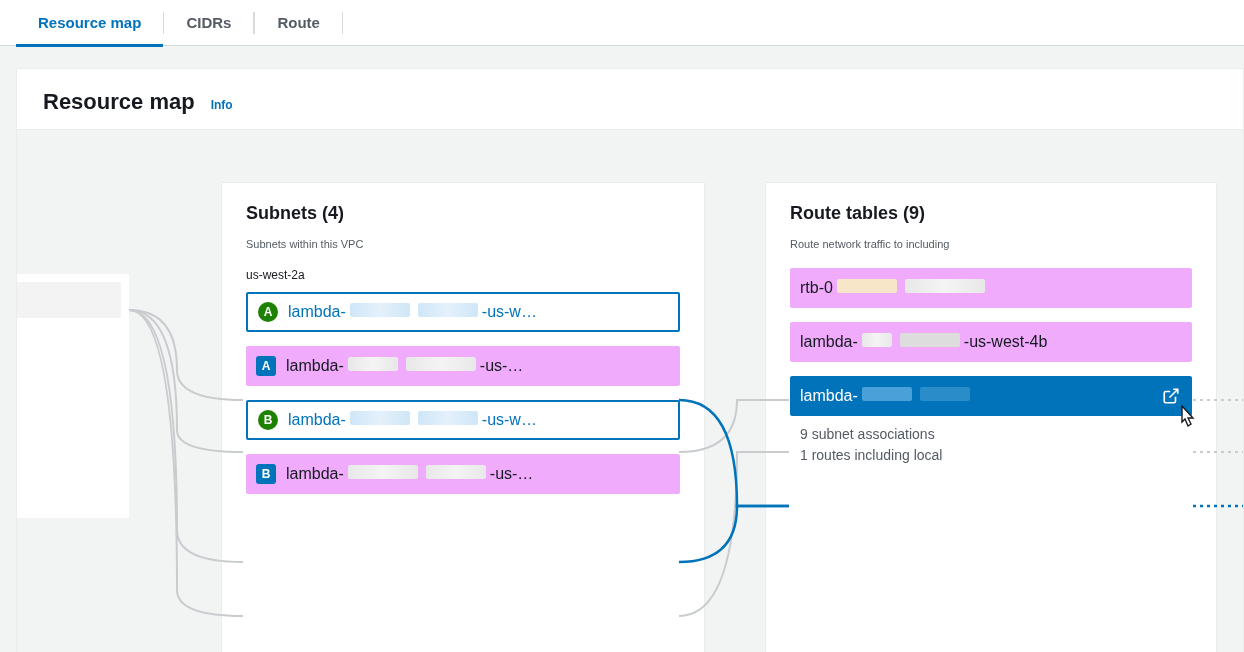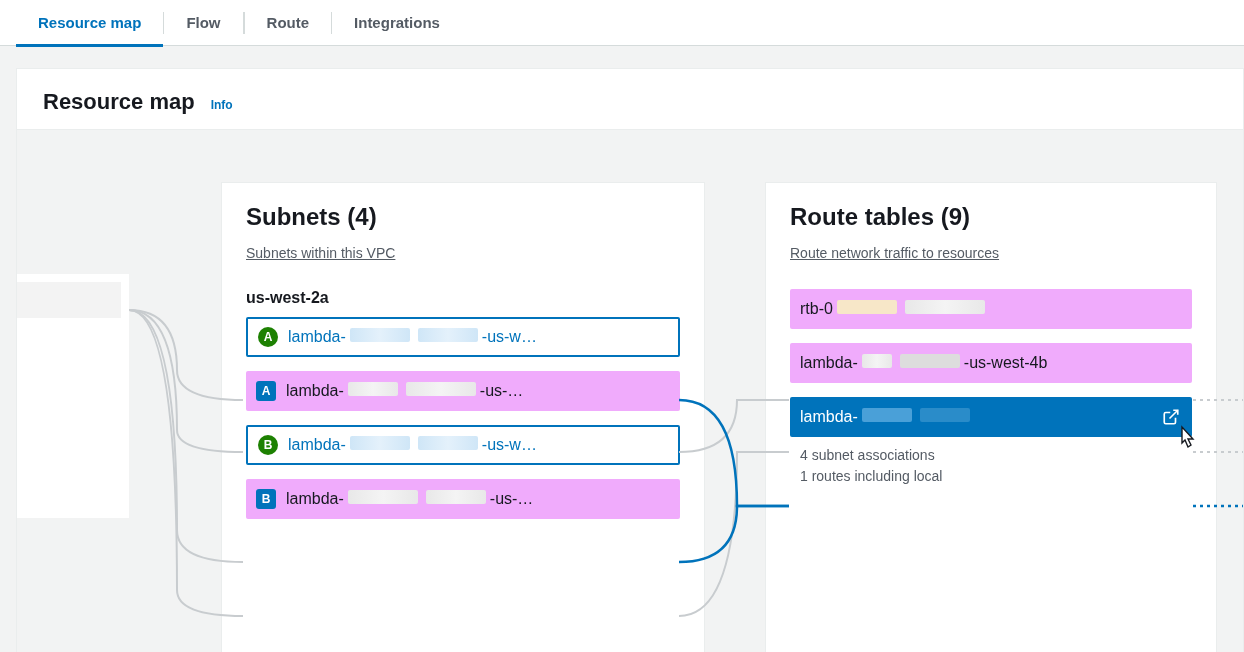--- a/index.html
+++ b/index.html
@@ -112,34 +112,33 @@
       width: 484px;
       height: 520px;
     }
     .routes-card {
       left: 748px;
       top: 52px;
       width: 452px;
       height: 500px;
     }
     .card h3 {
-      font-size: 24px;
+      font-size: 18px;
       font-weight: 700;
       margin-bottom: 14px;
     }
     .card-sub {
       color: #545b64;
-      font-size: 14px;
-      margin-bottom: 28px;
-      text-decoration: underline;
+      font-size: 11px;
+      margin-bottom: 18px;
     }
 
     .az-label {
-      font-size: 16px;
-      font-weight: 700;
+      font-size: 12px;
+      font-weight: 400;
       margin: 12px 0 10px;
     }
     .subnet-item, .route-item {
       display: flex;
       align-items: center;
       height: 40px;
       padding: 0 10px;
       border-radius: 2px;
       margin-bottom: 14px;
       font-size: 16px;
@@ -221,26 +220,25 @@
       width: 100%; height: 100%;
       pointer-events: none;
     }
   </style>
 </head>
 <body>
 
 <div class="tabs">
   <div class="tab active">Resource map</div>
   <div class="tab-sep"></div>
-  <div class="tab">Flow</div>
+  <div class="tab">CIDRs</div>
   <div class="tab-sep"></div>
   <div class="tab-sep"></div>
   <div class="tab">Route</div>
   <div class="tab-sep"></div>
-  <div class="tab">Integrations</div>
 </div>
 
 <div class="panel">
   <div class="panel-header">
     <span class="panel-title">Resource map</span>
     <span class="info-link">Info</span>
   </div>
 
   <div class="map-area">
 
@@ -279,21 +277,21 @@
       <div class="subnet-item plain">
         <span class="badge b-sq">B</span>
         <span class="label">
           <span>lambda-</span><span class="blur" style="width:70px"></span><span class="blur" style="width:60px"></span><span>-us-…</span>
         </span>
       </div>
     </div>
 
     <div class="card routes-card">
       <h3>Route tables (9)</h3>
-      <div class="card-sub">Route network traffic to resources</div>
+      <div class="card-sub">Route network traffic to including</div>
 
       <div class="route-item plain">
         <span class="label">
           <span>rtb-0</span><span class="blur" style="width:60px;background:#f7e7c8"></span><span class="blur" style="width:80px"></span>
         </span>
       </div>
 
 
       <div class="route-item plain">
         <span class="label">
@@ -313,21 +311,21 @@
           </svg>
         </span>
         <span class="cursor-icon">
           <svg width="22" height="26" viewBox="0 0 22 26">
             <path d="M8 2 L8 18 L11 15 L14 22 L17 20 L14 14 L19 14 Z" fill="#fff" stroke="#16191f" stroke-width="1.4"></path>
           </svg>
         </span>
       </div>
 
       <div class="route-meta">
-        <div>4 subnet associations</div>
+        <div>9 subnet associations</div>
         <div>1 routes including local</div>
       </div>
     </div>
 
     <svg class="connectors">
 
       <path d="M112 180 Q160 180 160 240 Q160 270 226 270" stroke="#c8cccf" stroke-width="2" fill="none"></path>
       <path d="M112 180 Q160 180 160 300 Q160 322 226 322" stroke="#c8cccf" stroke-width="2" fill="none"></path>
       <path d="M112 180 Q160 180 160 400 Q160 432 226 432" stroke="#c8cccf" stroke-width="2" fill="none"></path>
       <path d="M112 180 Q160 180 160 460 Q160 486 226 486" stroke="#c8cccf" stroke-width="2" fill="none"></path>

